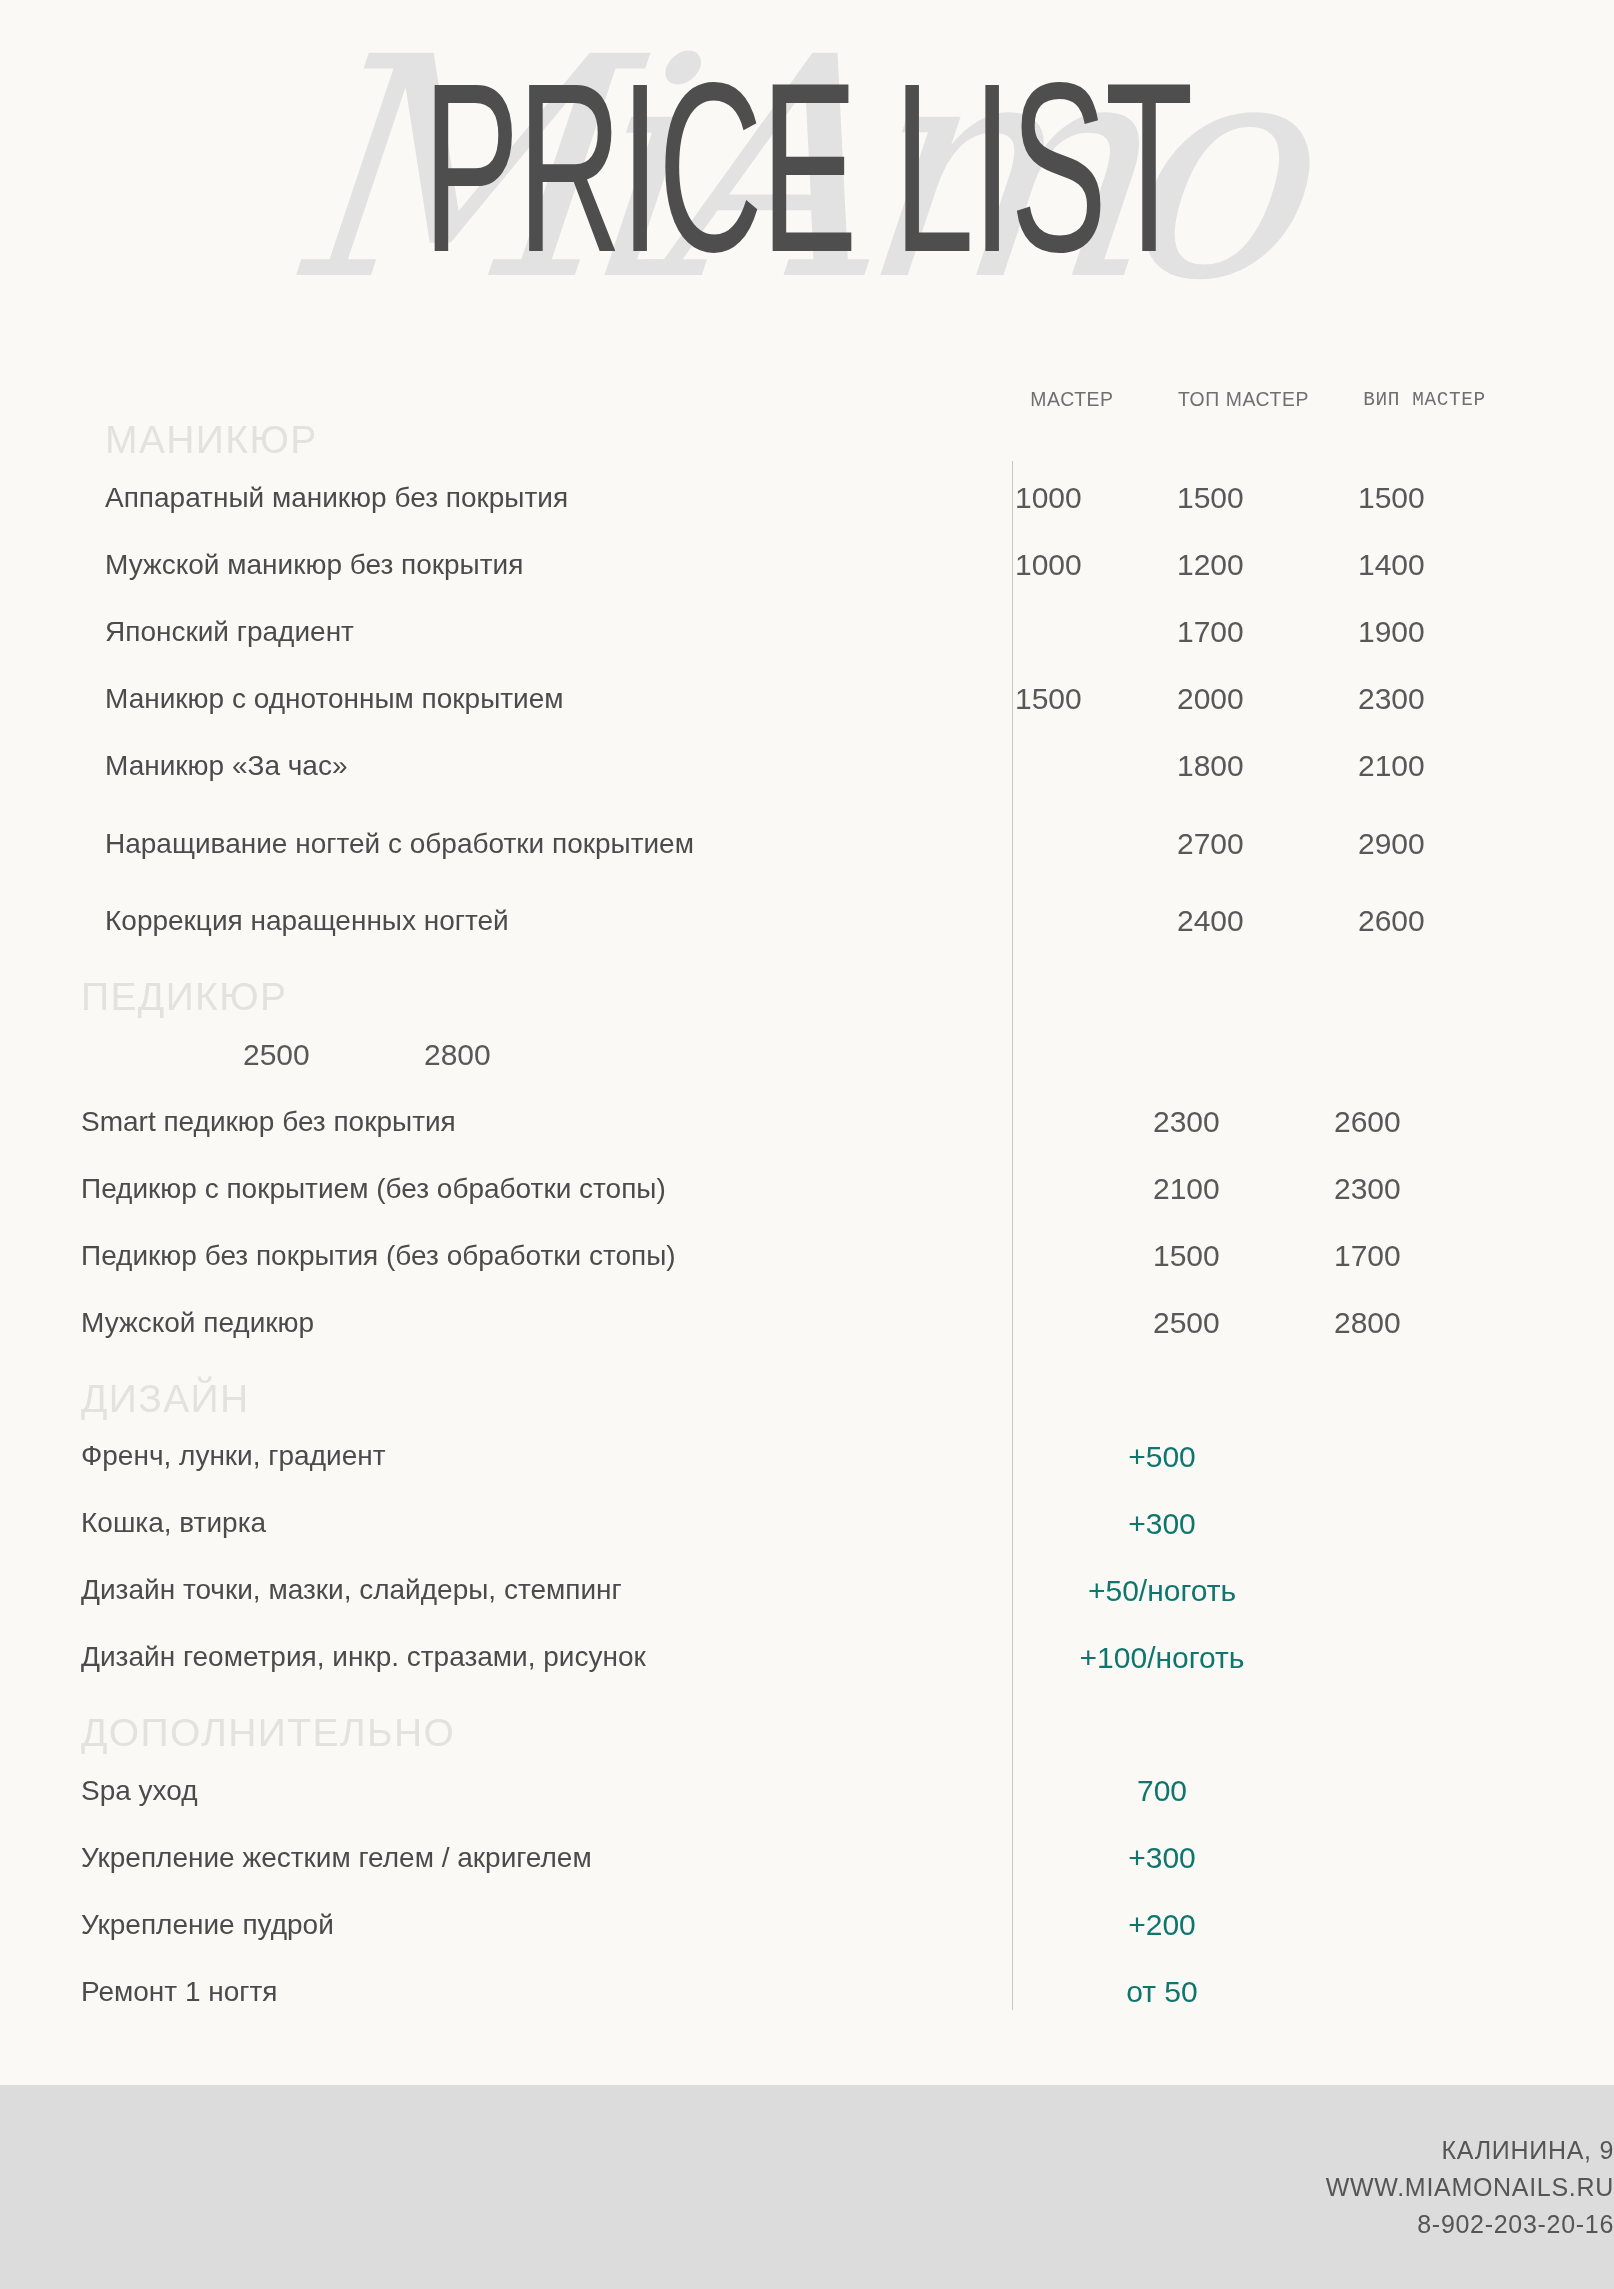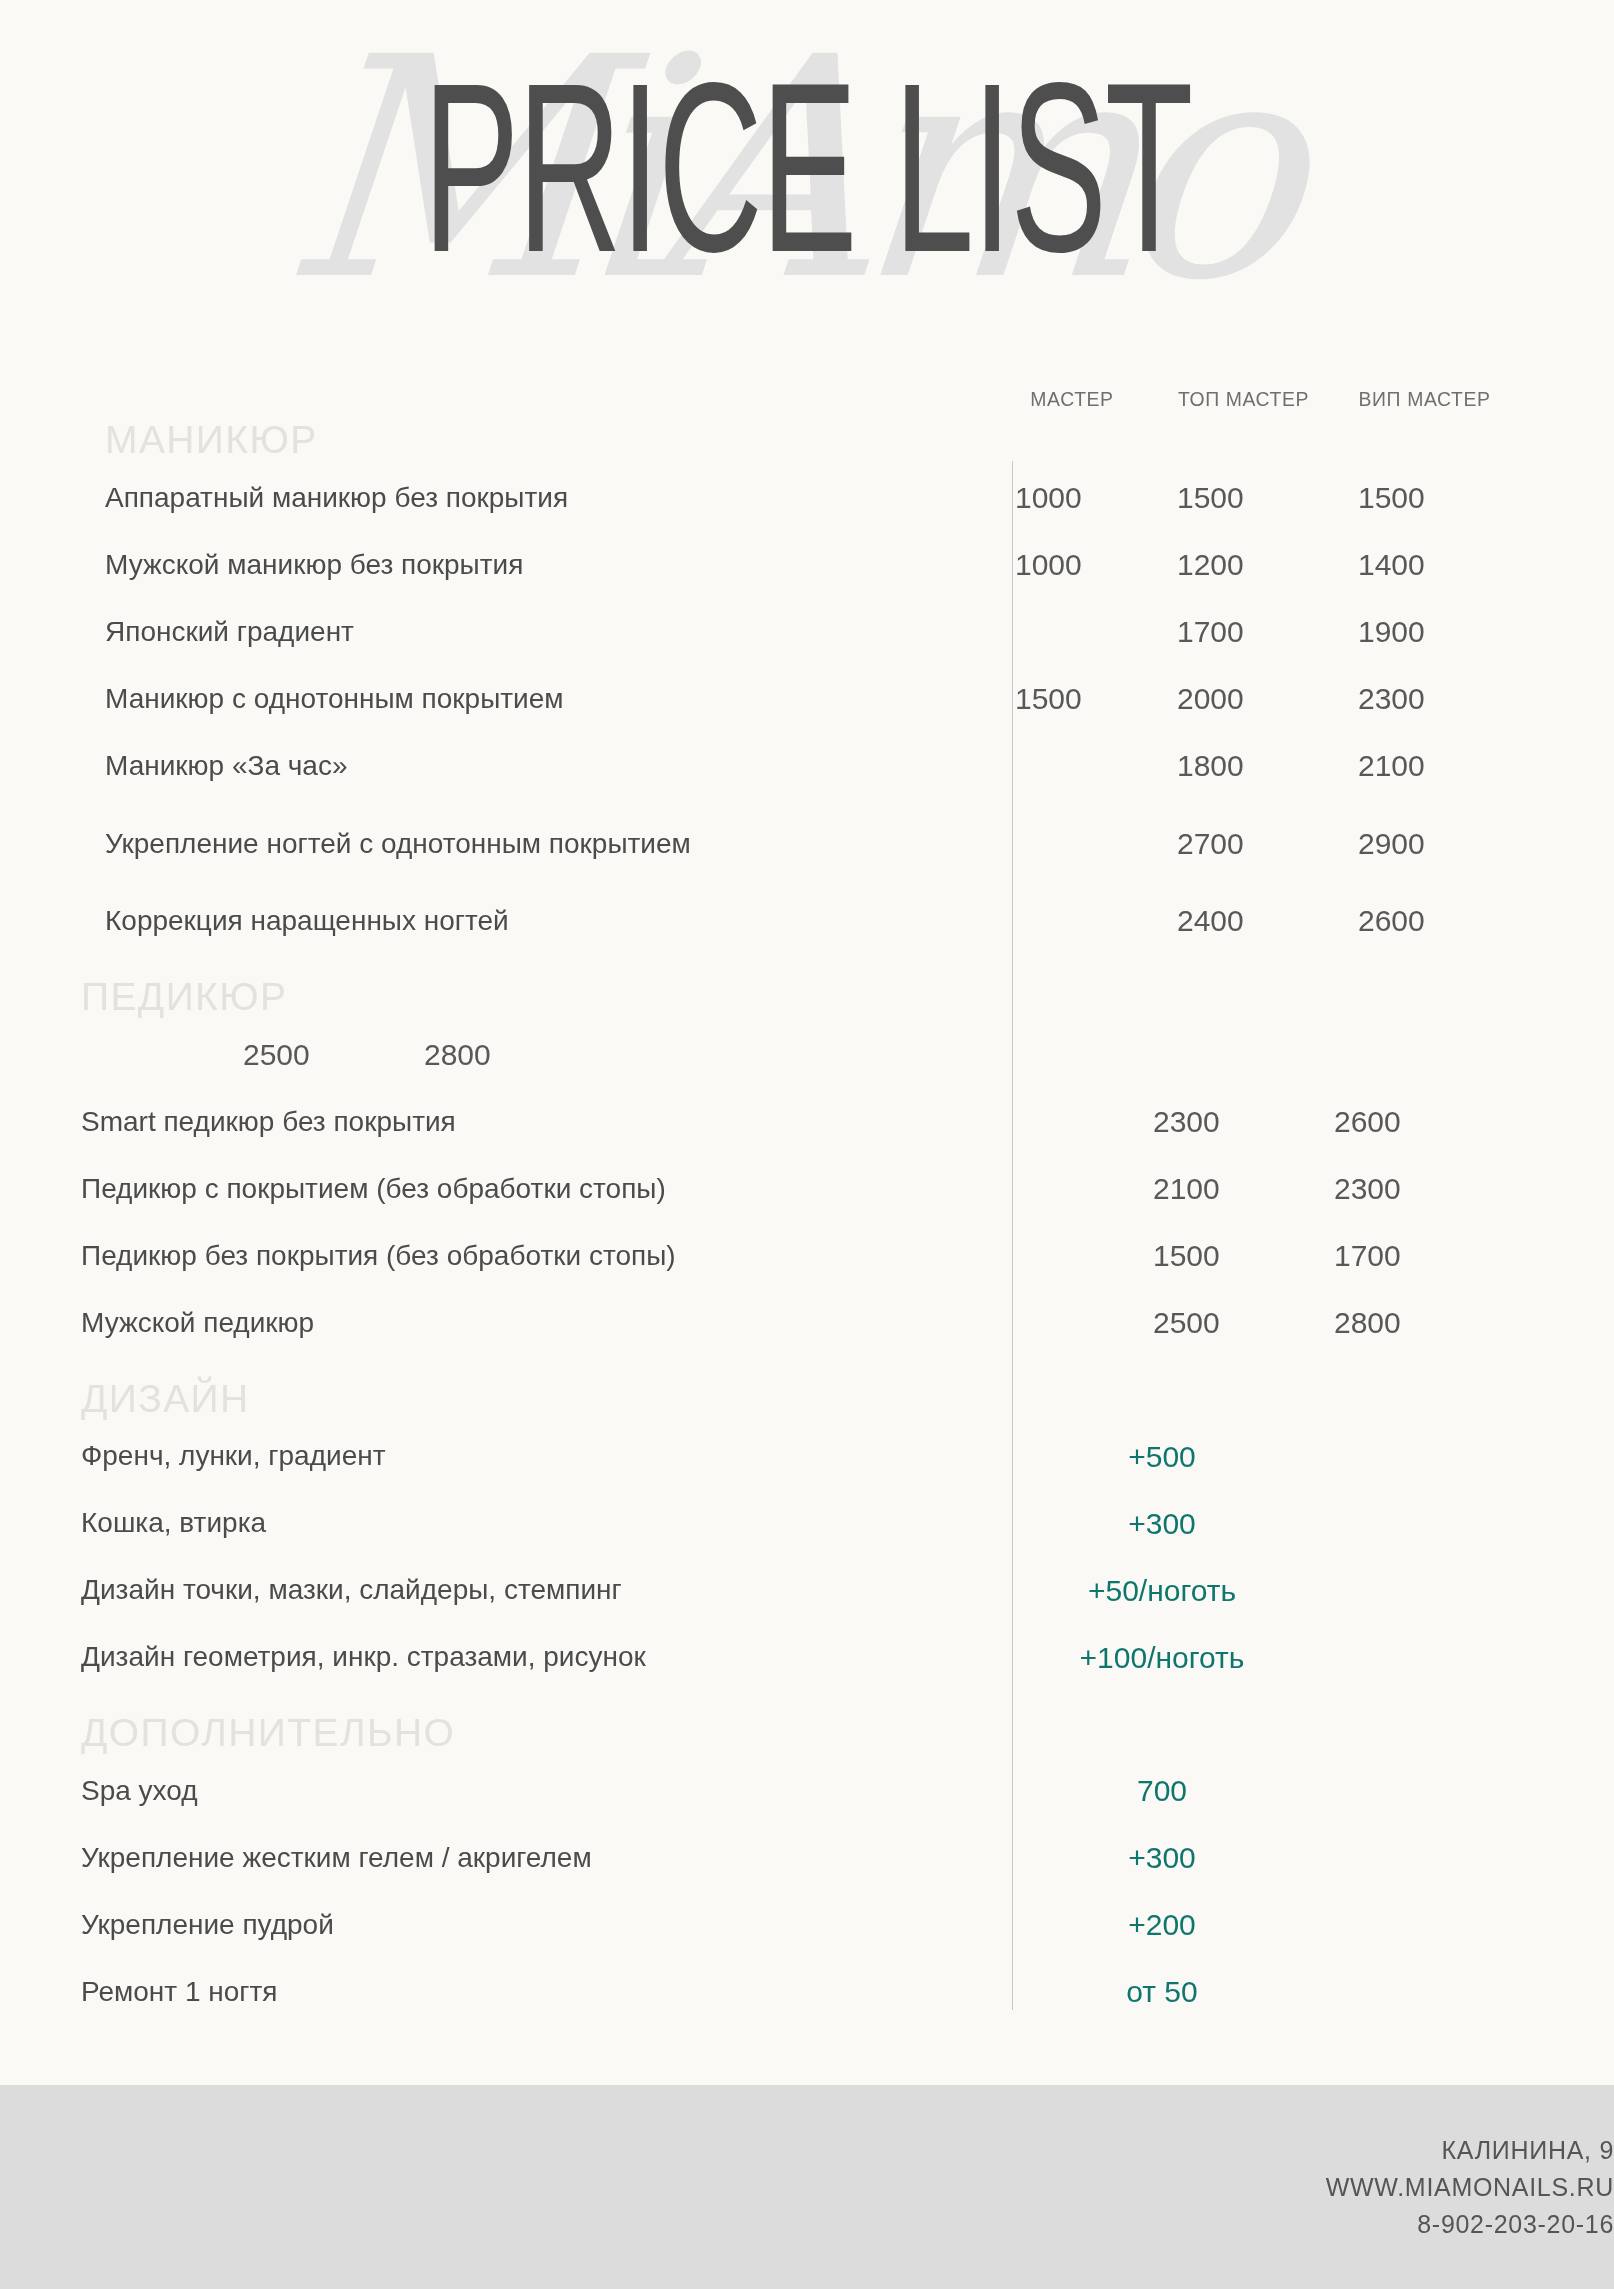--- a/index.html
+++ b/index.html
@@ -82,21 +82,21 @@
   .colhead .ch {
     text-align: center;
     font-size: 19.4px;
     letter-spacing: 0.6px;
     color: #6f6f6f;
     font-weight: 400;
     white-space: nowrap;
   }
   .ch-master { flex: 0 0 162px; }
   .ch-top    { flex: 0 0 181px; }
-  .ch-vip    { flex: 0 0 181px; }
+  .ch-vip    { flex: 0 0 181px; font-family: Liberation Mono, monospace; }
 
   
   .divider {
     position: absolute;
     left: 1012px;
     top: 461px;
     width: 0.9px;
     height: 1549px;
     background: #c9c9c4;
     z-index: 2;
@@ -222,21 +222,21 @@
         <div class="p p-top">2000</div>
         <div class="p p-vip">2300</div>
       </div>
       <div class="row">
         <div class="name">Маникюр «За час»</div>
         <div class="p p-master"></div>
         <div class="p p-top">1800</div>
         <div class="p p-vip">2100</div>
       </div>
       <div class="row tall">
-        <div class="name">Укрепление ногтей с однотонным покрытием</div>
+        <div class="name">Наращивание ногтей с обработки покрытием</div>
         <div class="p p-master"></div>
         <div class="p p-top">2700</div>
         <div class="p p-vip">2900</div>
       </div>
       <div class="row">
         <div class="name">Коррекция наращенных ногтей</div>
         <div class="p p-master"></div>
         <div class="p p-top">2400</div>
         <div class="p p-vip">2600</div>
       </div>

